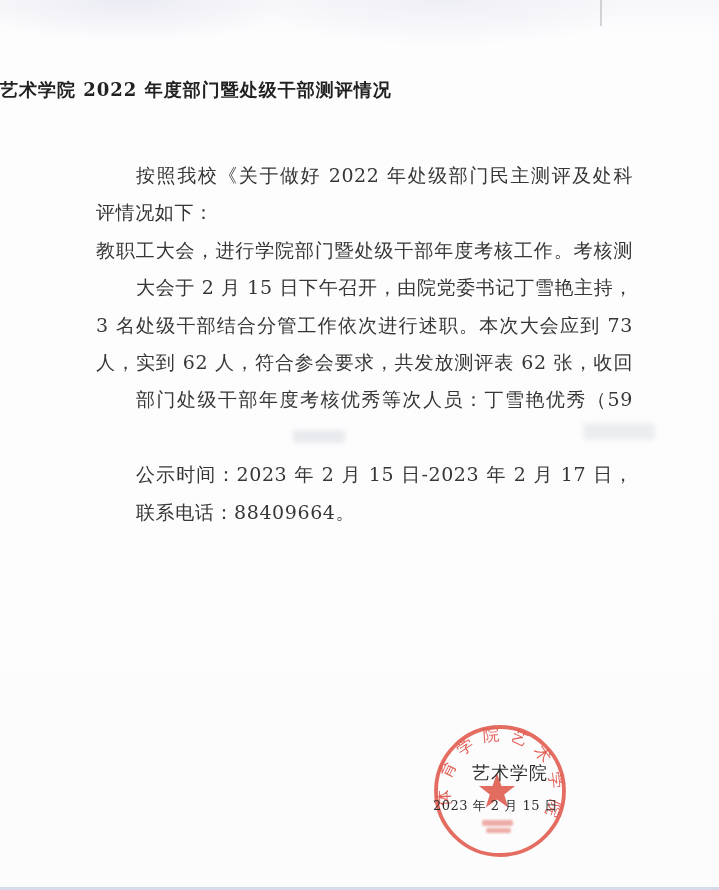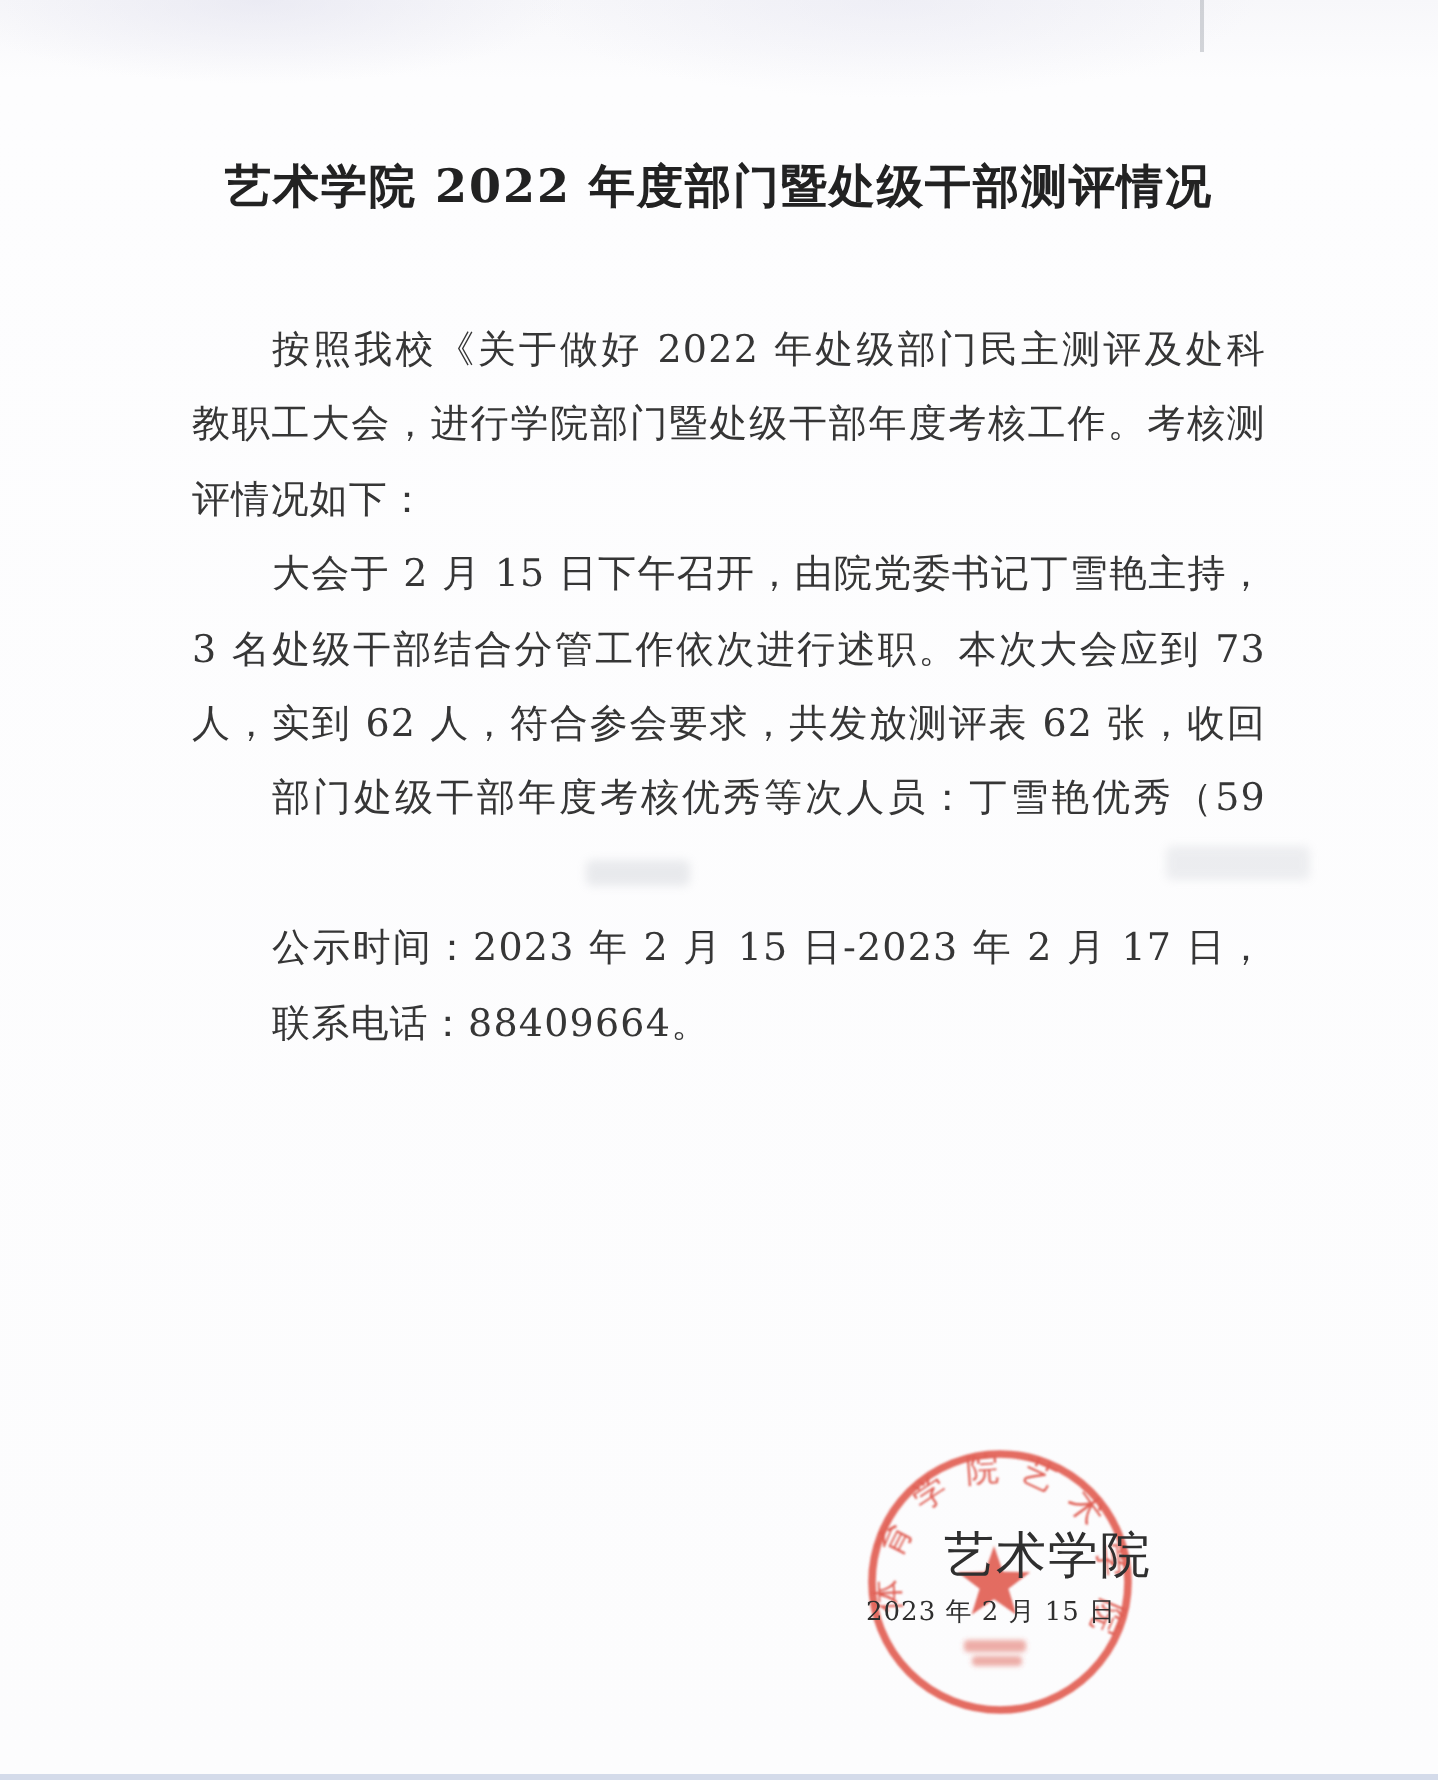--- a/index.html
+++ b/index.html
@@ -8,34 +8,34 @@
     width:719px;height:890px;
     overflow:hidden;
     font-family:"DejaVu Serif","Liberation Serif",serif;
     background:
       radial-gradient(220px 60px at 18% 0%, rgba(225,225,238,.55), rgba(255,255,255,0) 70%),
       radial-gradient(260px 70px at 62% 0%, rgba(228,228,240,.45), rgba(255,255,255,0) 70%),
       linear-gradient(180deg,#f7f7fa 0,#fdfdfe 40px,#fcfcfd 100%);
   }
   .doc-title{
     position:absolute;left:0;top:78px;width:100%;
-    margin:0;text-align:center;
-    font-size:23px;font-weight:bold;letter-spacing:1px;color:#222;
+    margin:0;
+    font-size:18px;font-weight:bold;letter-spacing:1px;color:#222;
   }
   .doc-body{
     position:absolute;left:96px;top:157px;width:537px;
     color:#363636;font-size:19px;letter-spacing:.6px;
   }
   .line{height:37.4px;line-height:37.4px;white-space:nowrap;}
   .line.fill{text-align:justify;text-align-last:justify;white-space:normal;overflow:hidden;}
   .line.indent{text-indent:40px;}
   .line.blank{height:37.4px;}
   .sig-org{
     position:absolute;left:472px;top:761px;
-    font-size:25px;letter-spacing:1px;color:#2f2f2f;z-index:3;text-align:center;
+    font-size:18px;letter-spacing:1px;color:#2f2f2f;z-index:3;text-align:center;
   }
   .sig-date{
     position:absolute;left:433px;top:797px;
     font-size:13px;letter-spacing:.5px;color:#2f2f2f;z-index:3;
   }
   .seal{
     position:absolute;left:430px;top:720px;width:141px;height:143px;
     z-index:2;opacity:.88;mix-blend-mode:multiply;
   }
   .smudge{position:absolute;background:#9aa0ab;filter:blur(2.5px);border-radius:3px;z-index:1;}
@@ -46,22 +46,22 @@
 </style>
 </head>
 <body>
 
 <div class="page">
 
   <h1 class="doc-title">艺术学院 2022 年度部门暨处级干部测评情况</h1>
 
   <div class="doc-body" id="doc-body">
       <div class="line indent fill">按照我校《关于做好 2022 年处级部门民主测评及处科</div>
+      <div class="line">评情况如下：</div>
       <div class="line fill">教职工大会，进行学院部门暨处级干部年度考核工作。考核测</div>
-      <div class="line">评情况如下：</div>
       <div class="line indent fill">大会于 2 月 15 日下午召开，由院党委书记丁雪艳主持，</div>
       <div class="line fill">3 名处级干部结合分管工作依次进行述职。本次大会应到 73</div>
       <div class="line fill">人，实到 62 人，符合参会要求，共发放测评表 62 张，收回</div>
       <div class="line indent fill">部门处级干部年度考核优秀等次人员：丁雪艳优秀（59 票）、</div>
       <div class="line blank"></div>
       <div class="line indent fill">公示时间：2023 年 2 月 15 日-2023 年 2 月 17 日，如有</div>
       <div class="line indent">联系电话：88409664。</div>
     </div>
 
   <div class="smudge s1"></div>

